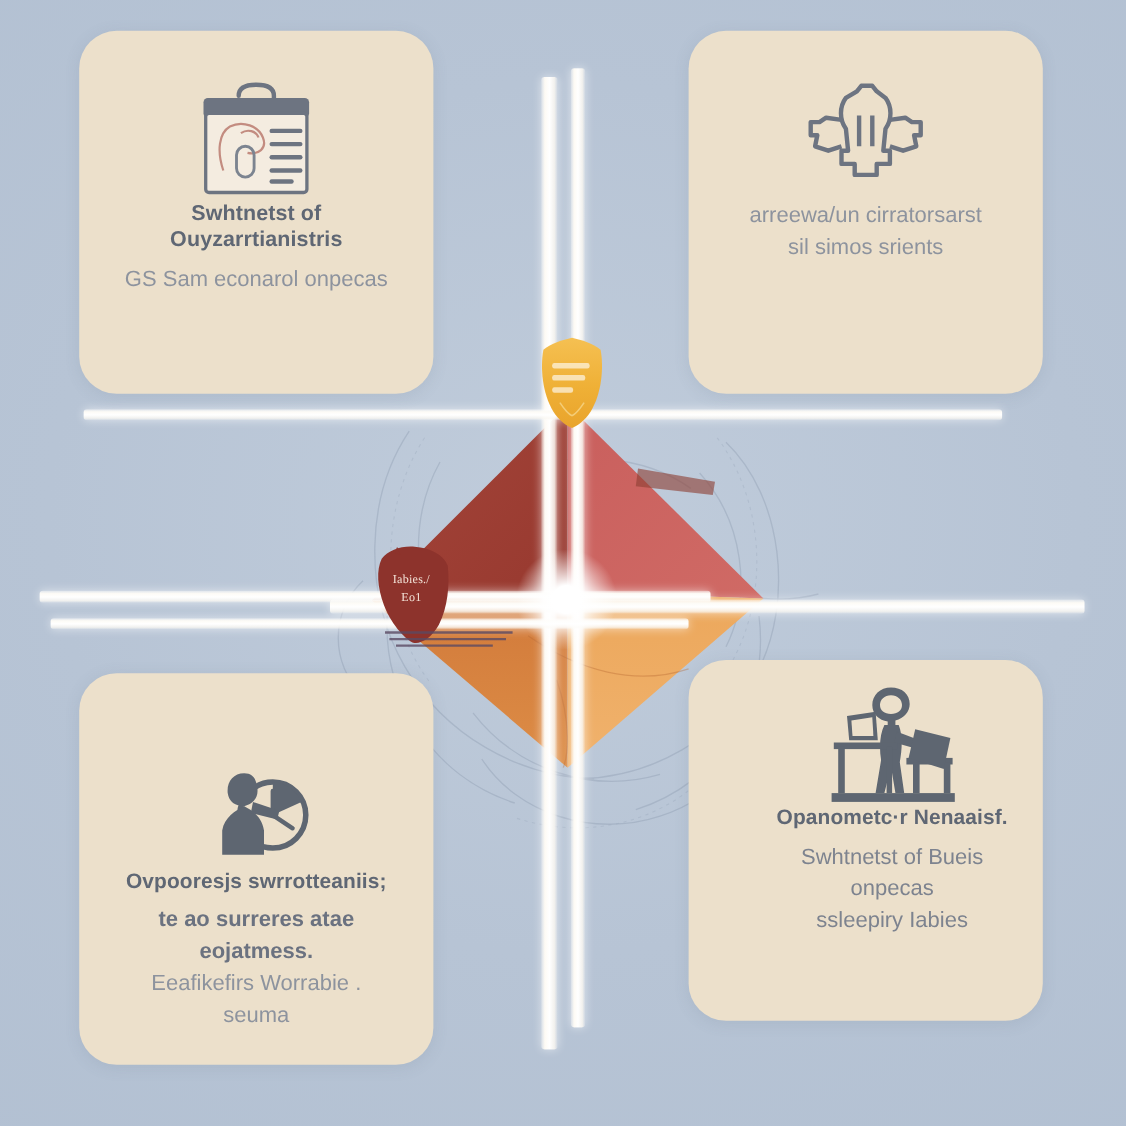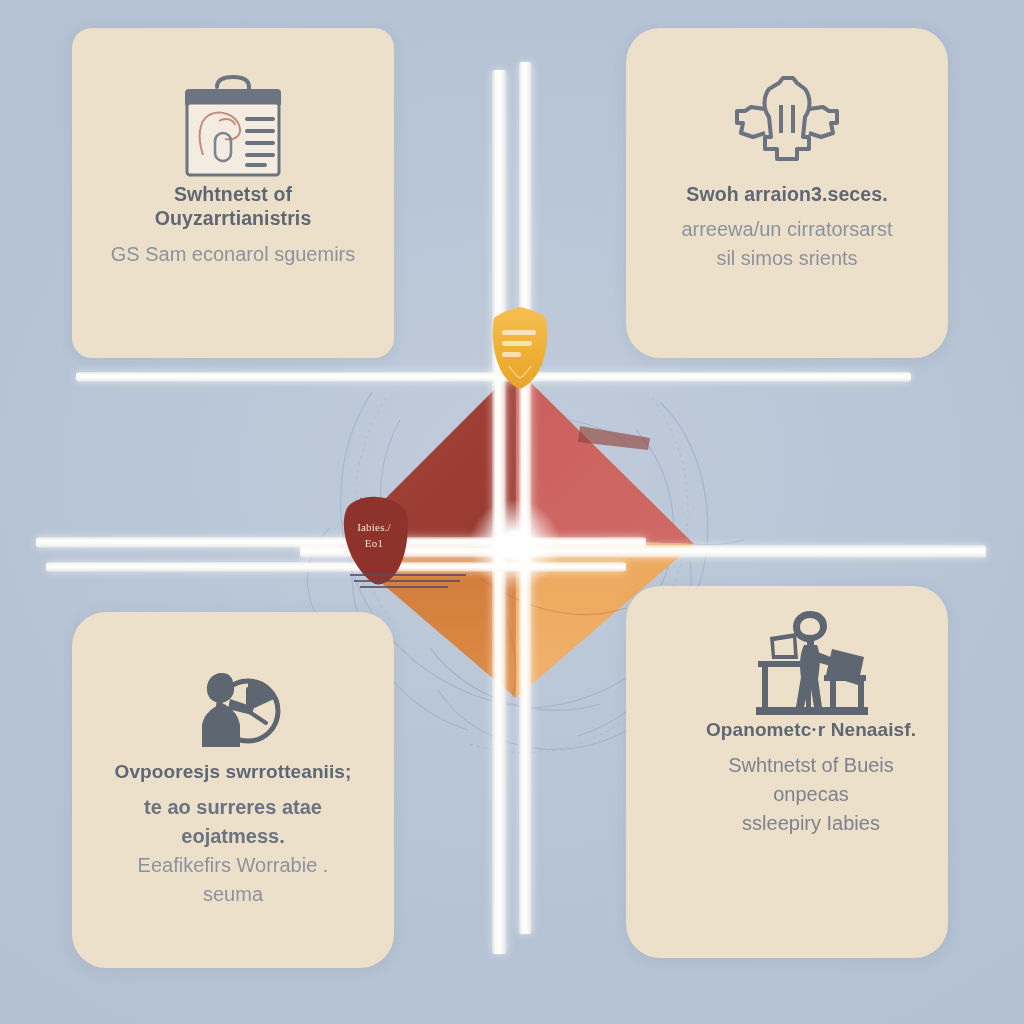--- a/index.html
+++ b/index.html
@@ -89,24 +89,24 @@
   
   .card {
     position: absolute;
     background: #ece0cb;
     border-radius: 34px;
     display: flex;
     flex-direction: column;
     align-items: center;
     box-shadow: 0 2px 14px rgba(90,105,125,.12);
   }
-  #card-tl { left: 72px;  top: 28px;  width: 322px; height: 330px; border-radius: 20px; }
+  #card-tl { left: 72px;  top: 28px;  width: 322px; height: 330px; }
   #card-tr { left: 626px; top: 28px;  width: 322px; height: 330px; }
-  #card-bl { left: 72px;  top: 612px; width: 322px; height: 356px; }
-  #card-br { left: 626px; top: 586px; width: 322px; height: 372px; padding-left: 48px; }
+  #card-bl { left: 72px;  top: 612px; width: 322px; height: 356px; justify-content: center; }
+  #card-br { left: 626px; top: 600px; width: 322px; height: 328px; padding-left: 48px; }
 
   .card-icon {
     margin-top: 44px;
     height: 110px;
     display: flex;
     align-items: center;
     justify-content: center;
   }
   #card-bl .card-icon { margin-top: 38px; }
   #card-br .card-icon { margin-top: 22px; }
@@ -321,21 +321,21 @@
           <rect x="72" y="56" width="30" height="4" rx="2"></rect>
           <rect x="72" y="68" width="30" height="4" rx="2"></rect>
           <rect x="72" y="80" width="30" height="4" rx="2"></rect>
           <rect x="72" y="90" width="22" height="4" rx="2"></rect>
         </g>
       </svg>
     </div>
     <div class="card-text">
       <div class="card-title">Swhtnetst of Ouyzarrtianistris</div>
       <div class="card-sub">
-        <span class="ln">GS Sam econarol sguemirs</span>
+        <span class="ln">GS Sam econarol onpecas</span>
       </div>
     </div>
   </div>
 
   <div class="card" id="card-tr">
     <div class="card-icon">
       <svg viewBox="0 0 120 104" width="120" height="104" xmlns="http://www.w3.org/2000/svg">
         <g fill="none" stroke="#6d7481" stroke-width="4" stroke-linejoin="round">
 
           <path d="M52,8 L56,3 L66,3 L70,8 L78,14 C84,22 84,34 78,42
@@ -345,21 +345,20 @@
           <path d="M38,34 L24,32 L18,36 L10,36 L10,48 L16,48 L14,58 L26,62 L38,58"></path>
 
           <path d="M82,34 L96,32 L102,36 L110,36 L110,48 L104,48 L106,58 L94,62 L82,58"></path>
 
           <path d="M54,30 L54,58"></path>
           <path d="M66,30 L66,58"></path>
         </g>
       </svg>
     </div>
     <div class="card-text">
-      <div class="card-title">Swoh arraion3.seces.</div>
       <div class="card-sub">
         <span class="ln">arreewa/un cirratorsarst</span>
         <span class="ln">sil simos srients</span>
       </div>
     </div>
   </div>
 
   <div class="card" id="card-bl">
     <div class="card-icon">
       <svg viewBox="0 0 110 100" width="110" height="100" xmlns="http://www.w3.org/2000/svg">

